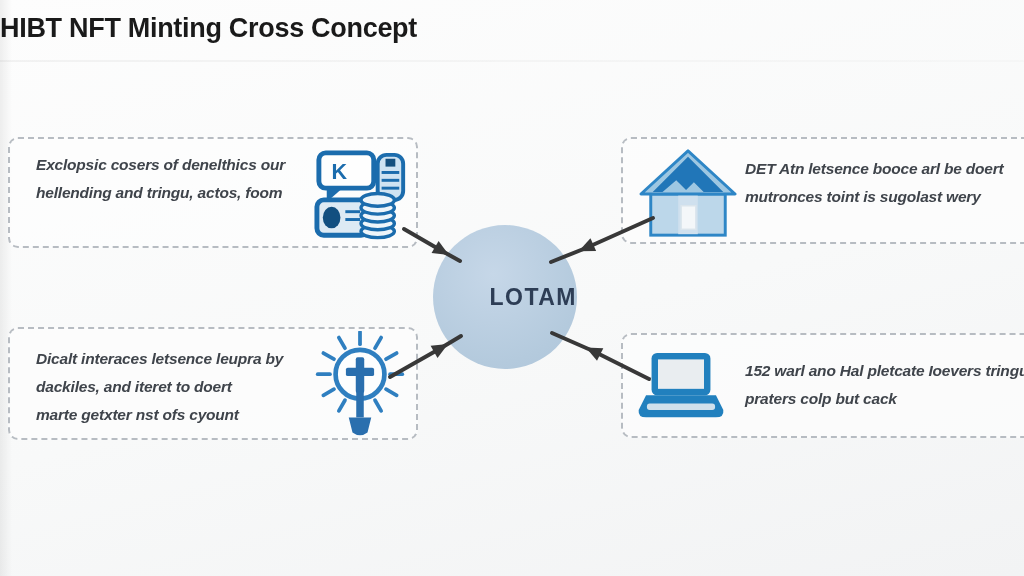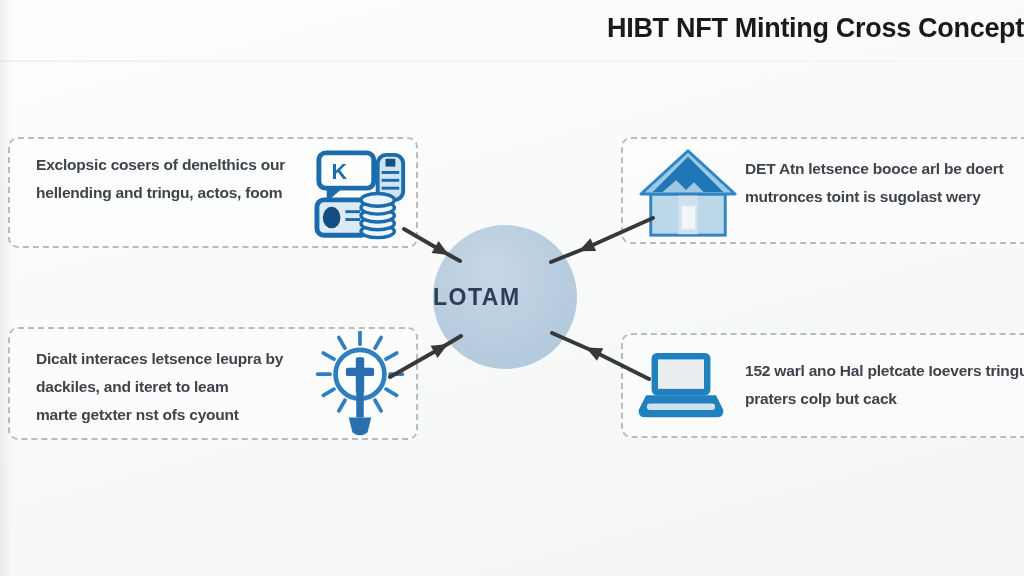--- a/index.html
+++ b/index.html
@@ -7,54 +7,54 @@
     position:relative;width:1024px;height:576px;overflow:hidden;
     background:linear-gradient(165deg,#fdfdfd 0%,#f8f9f9 55%,#f2f3f4 100%);
     font-family:"Liberation Sans",sans-serif;
   }
   .canvas::before{
     content:"";position:absolute;left:0;top:0;bottom:0;width:12px;
     background:linear-gradient(90deg,rgba(0,0,0,0.06),rgba(0,0,0,0));
     pointer-events:none;
   }
   .page-title{
-    position:absolute;top:13px;left:0;right:0;text-align:right;
+    position:absolute;top:13px;left:0;right:0;text-align:left;
     font-size:27px;font-weight:bold;color:#1a1a1a;letter-spacing:-0.3px;
   }
   .title-divider{
     position:absolute;left:0;right:0;top:60px;height:2px;
     background:linear-gradient(90deg,rgba(0,0,0,0.045),rgba(0,0,0,0.015));
   }
   .box{
     position:absolute;border:2px dashed #b7bcc2;border-radius:10px;
     background:rgba(253,253,254,0.65);box-sizing:border-box;
   }
   .box-tl{left:8px;top:137px;width:410px;height:111px;}
   .box-tr{left:621px;top:137px;width:430px;height:107px;}
   .box-bl{left:8px;top:327px;width:410px;height:113px;}
   .box-br{left:621px;top:333px;width:430px;height:105px;}
   .box-text{
     position:absolute;font-size:15.5px;font-weight:600;color:#3f444b;
     line-height:28px;letter-spacing:-0.2px;
   }
-  .box-text .line{display:block;white-space:nowrap;}
+  .box-text .line{display:block;white-space:nowrap;font-style:italic;}
   .text-tl{left:26px;top:12px;width:285px;}
   .text-tr{left:122px;top:16px;width:305px;}
   .text-bl{left:26px;top:16px;width:285px;}
   .text-br{left:122px;top:22px;width:305px;}
   .icon-wrap{position:absolute;}
   .icon-tl{left:302px;top:8px;width:100px;height:98px;}
   .icon-tr{left:16px;top:8px;width:98px;height:94px;}
   .icon-bl{left:296px;top:2px;width:108px;height:108px;}
   .icon-br{left:12px;top:13px;width:92px;height:78px;}
   .icon-wrap svg{width:100%;height:100%;display:block;}
   .center-circle{
     position:absolute;left:433px;top:225px;width:144px;height:144px;border-radius:50%;
     background:radial-gradient(circle at 42% 34%,#c6d7e8 0%,#b4cadd 70%,#aec5da 100%);
-    display:flex;align-items:center;justify-content:flex-start;
+    display:flex;align-items:center;justify-content:flex-end;
   }
   .center-label{
     font-size:23px;font-weight:bold;color:#2d3d55;letter-spacing:1.5px;
   }
   .arrow-layer{position:absolute;left:0;top:0;width:1024px;height:576px;pointer-events:none;}
 </style>
 </head>
 <body>
 
 <div class="canvas">
@@ -104,21 +104,21 @@
     </span>
     <div class="box-text text-tr">
       <span class="line">DET Atn letsence booce arl be doert</span>
       <span class="line">mutronces toint is sugolast wery</span>
     </div>
   </div>
 
   <div class="box box-bl">
     <div class="box-text text-bl">
       <span class="line">Dicalt interaces letsence leupra by</span>
-      <span class="line">dackiles, and iteret to leam</span>
+      <span class="line">dackiles, and iteret to doert</span>
       <span class="line">marte getxter nst ofs cyount</span>
     </div>
     <span class="icon-wrap icon-bl">
       <svg viewBox="0 0 100 115">
         <g stroke="#2f7fc0" stroke-width="4" stroke-linecap="round">
           <line x1="82" y1="46" x2="95" y2="46"></line>
           <line x1="77.7" y1="62" x2="89" y2="68.5"></line>
           <line x1="66" y1="73.7" x2="72.5" y2="85"></line>
           <line x1="34" y1="73.7" x2="27.5" y2="85"></line>
           <line x1="22.3" y1="62" x2="11" y2="68.5"></line>

